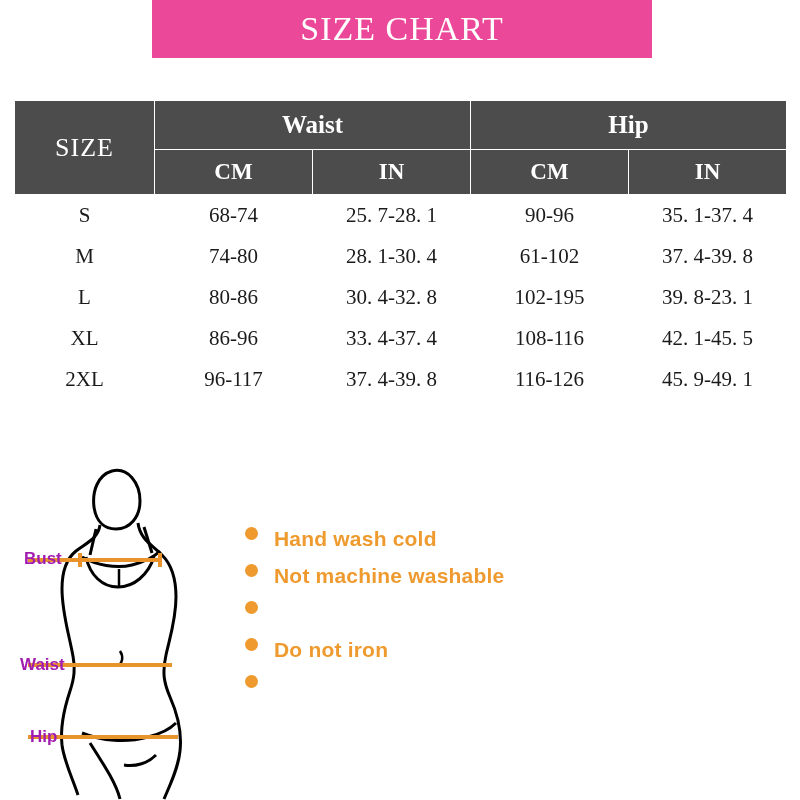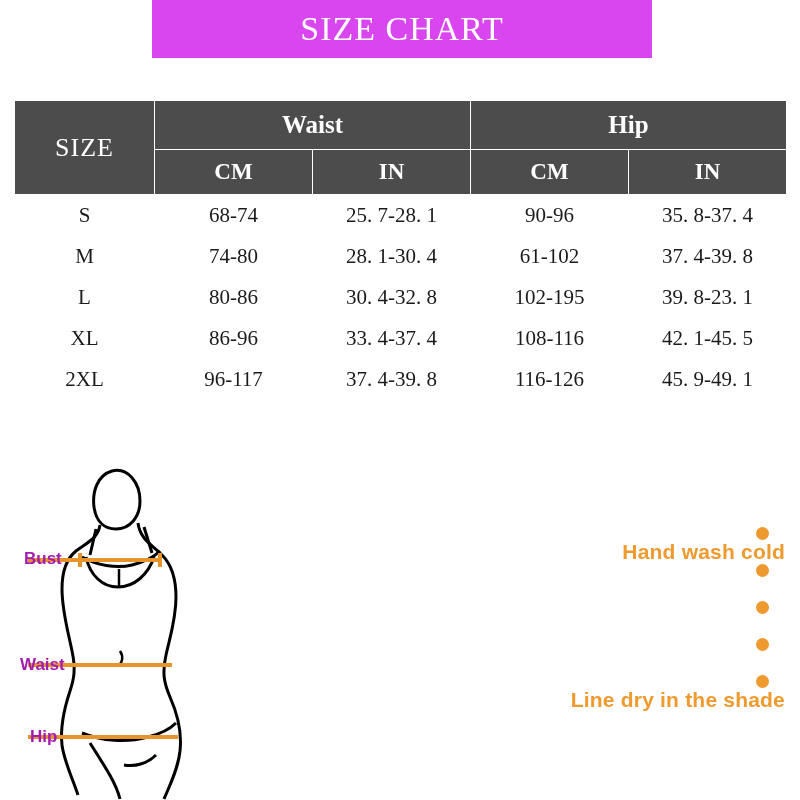--- a/index.html
+++ b/index.html
@@ -15,21 +15,21 @@
     overflow: hidden;
   }
 
   
   .title-banner {
     position: absolute;
     left: 152px;
     top: 0;
     width: 500px;
     height: 58px;
-    background: #d946ef;
+    background: #ec4899;
     display: flex;
     align-items: center;
     justify-content: center;
   }
   .title-text {
     color: #ffffff;
     font-size: 34px;
     letter-spacing: 1px;
     font-family: "Liberation Serif", serif;
     font-weight: 400;
@@ -114,24 +114,23 @@
 
   
   .care-list {
     position: absolute;
     left: 245px;
     top: 72px;
     width: 540px;
   }
   .care-item {
     display: flex;
-    align-items: flex-end;
+    align-items: flex-start;
     height: 36px;
     margin-bottom: 1px;
-    flex-direction: column;
   }
   .bullet {
     width: 13px;
     height: 13px;
     border-radius: 50%;
     background: #EE9A2E;
     margin-right: 16px;
     flex: 0 0 auto;
   }
   .care-text {
@@ -169,21 +168,21 @@
         <td class="hdr">CM</td>
         <td class="hdr">IN</td>
       </tr>
     </thead>
     <tbody>
       <tr>
         <td>S</td>
         <td>68-74</td>
         <td>25. 7-28. 1</td>
         <td>90-96</td>
-        <td>35. 8-37. 4</td>
+        <td>35. 1-37. 4</td>
       </tr>
       <tr>
         <td>M</td>
         <td>74-80</td>
         <td>28. 1-30. 4</td>
         <td>61-102</td>
         <td>37. 4-39. 8</td>
       </tr>
       <tr>
         <td>L</td>
@@ -260,26 +259,27 @@
     <span class="measure-label lbl-hip">Hip</span>
   </div>
 
   <div class="care-list">
     <div class="care-item">
       <span class="bullet"></span>
       <span class="care-text">Hand wash cold</span>
     </div>
     <div class="care-item">
       <span class="bullet"></span>
-    </div>
-    <div class="care-item">
-      <span class="bullet"></span>
-    </div>
-    <div class="care-item">
-      <span class="bullet"></span>
-    </div>
-    <div class="care-item">
-      <span class="bullet"></span>
-      <span class="care-text">Line dry in the shade</span>
+      <span class="care-text">Not machine washable</span>
+    </div>
+    <div class="care-item">
+      <span class="bullet"></span>
+    </div>
+    <div class="care-item">
+      <span class="bullet"></span>
+      <span class="care-text">Do not iron</span>
+    </div>
+    <div class="care-item">
+      <span class="bullet"></span>
     </div>
   </div>
 
 </div>
 
 </body></html>

